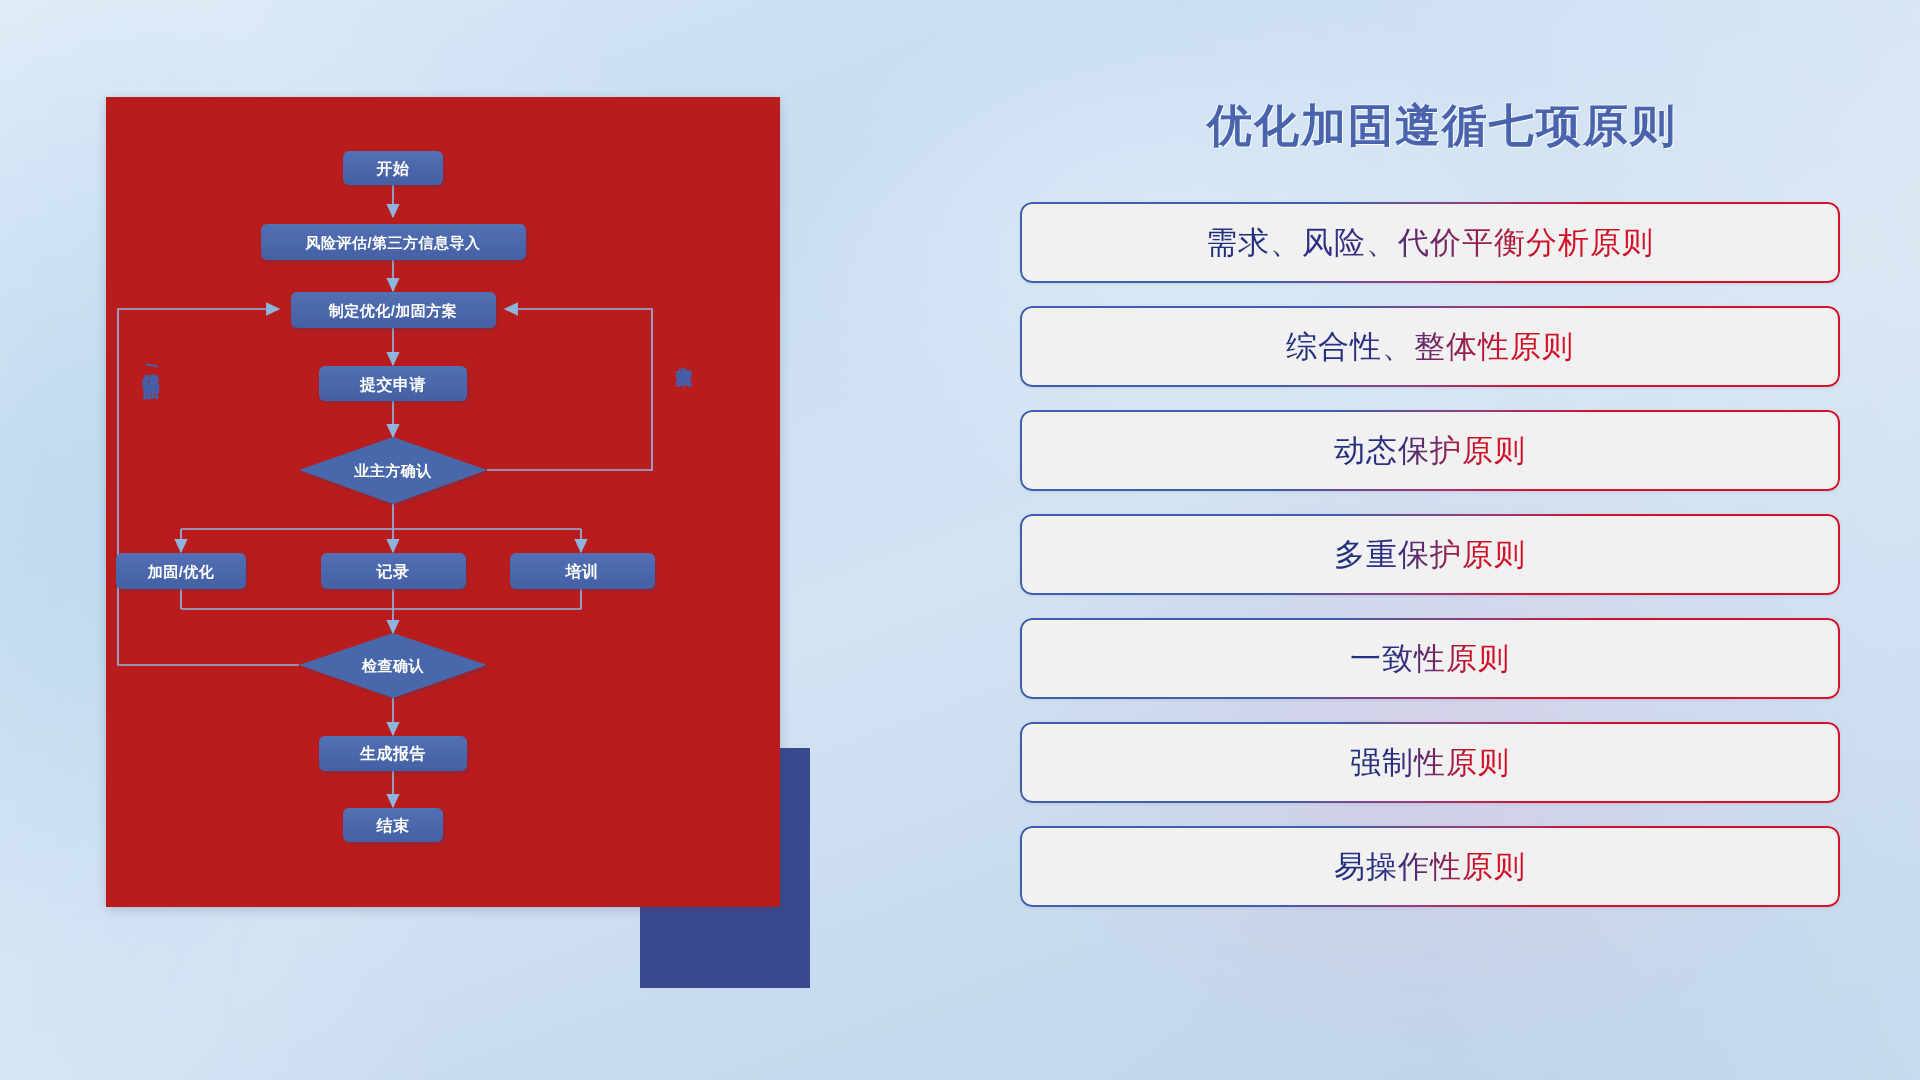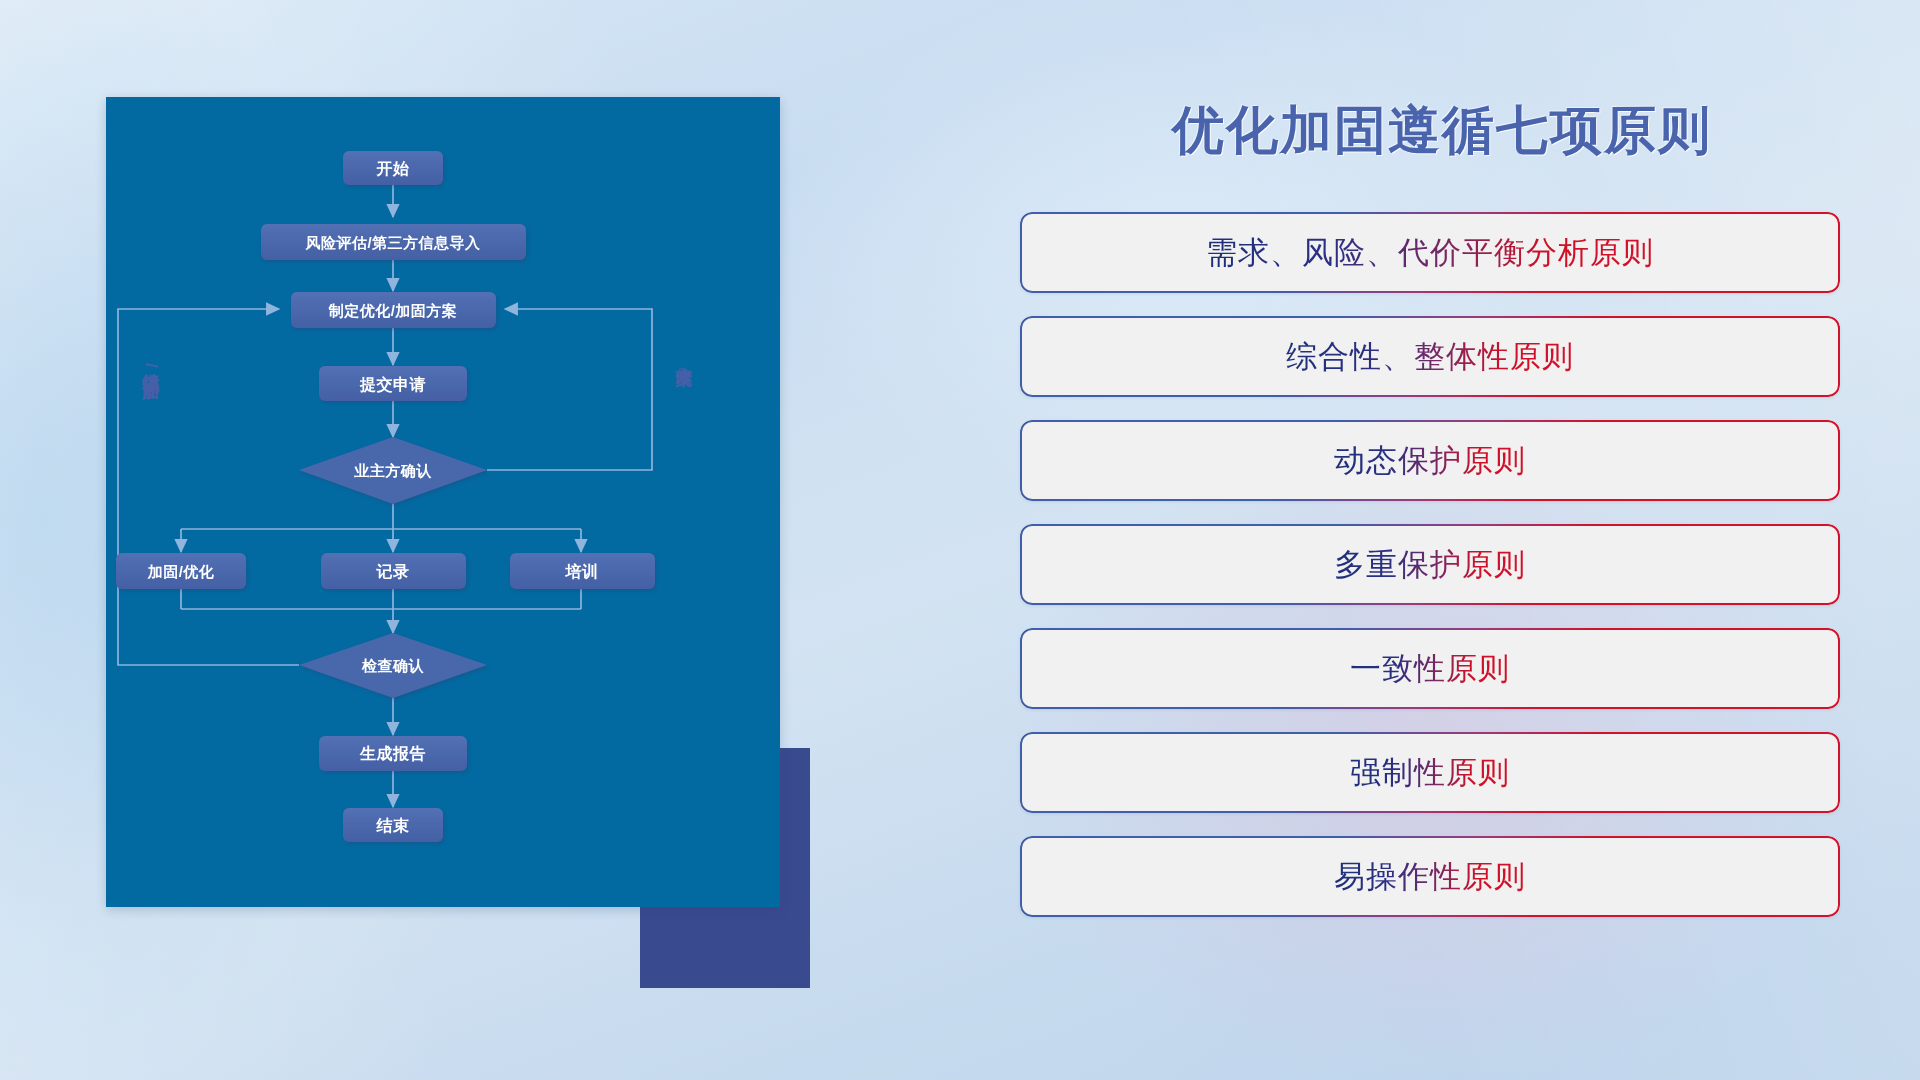--- a/index.html
+++ b/index.html
@@ -29,21 +29,21 @@
 
   
   #flow-accent {
     position: absolute;
     left: 640px; top: 748px; width: 170px; height: 240px;
     background: #3a4a8f;
   }
   #flow-card {
     position: absolute;
     left: 106px; top: 97px; width: 674px; height: 810px;
-    background: #0369a1;
+    background: #b91c1c;
     box-shadow: 0 3px 10px rgba(40,60,110,0.22);
   }
   #flow-svg { position: absolute; left: 0; top: 0; }
 
   .node-label {
     font-size: 16px; font-weight: bold; fill: #ffffff;
     text-anchor: middle; dominant-baseline: central;
     paint-order: stroke; letter-spacing: 0.5px;
   }
   .node-label-sm { font-size: 15px; }
@@ -52,21 +52,21 @@
     letter-spacing: 1px;
   }
 
   
   #principles {
     position: absolute;
     left: 1020px; top: 96px; width: 820px; height: 920px;
   }
   #principles-title {
     text-align: center;
-    font-size: 52px;
+    font-size: 45px;
     font-weight: bold;
     color: #4a63ad;
     letter-spacing: 2px;
     text-shadow: 1px 1px 0 rgba(255,255,255,0.85), -1px -1px 0 rgba(255,255,255,0.5);
     margin-bottom: 46px;
     padding-left: 24px;
   }
   .card-list { display: flex; flex-direction: column; gap: 23px; }
   .p-card {
     position: relative;

